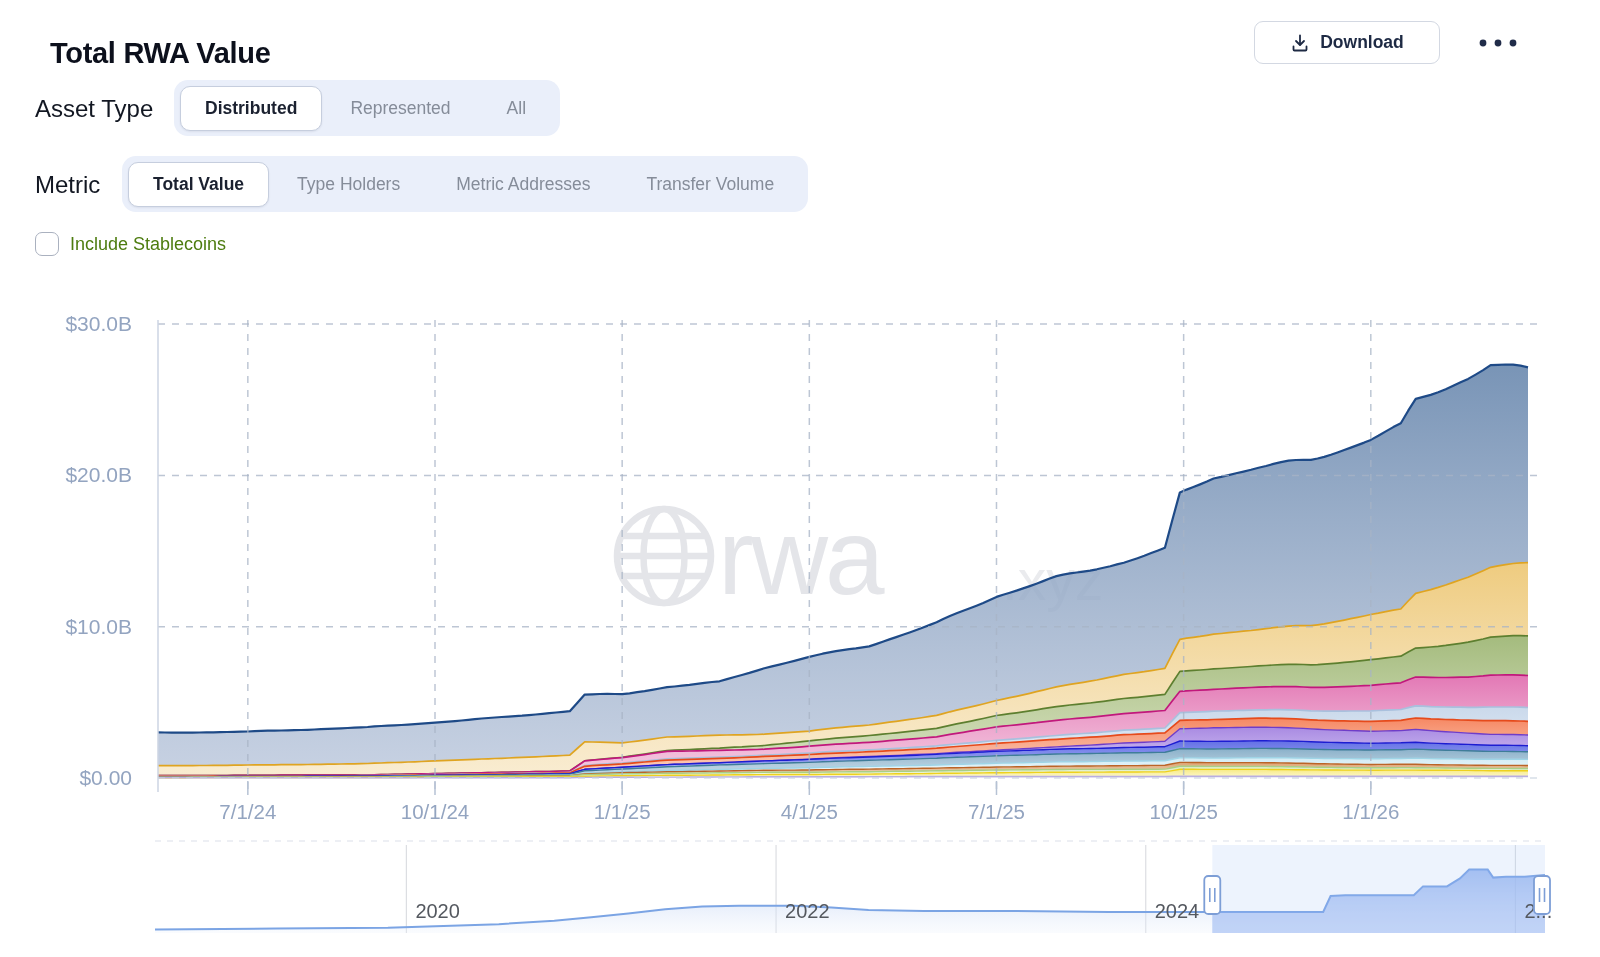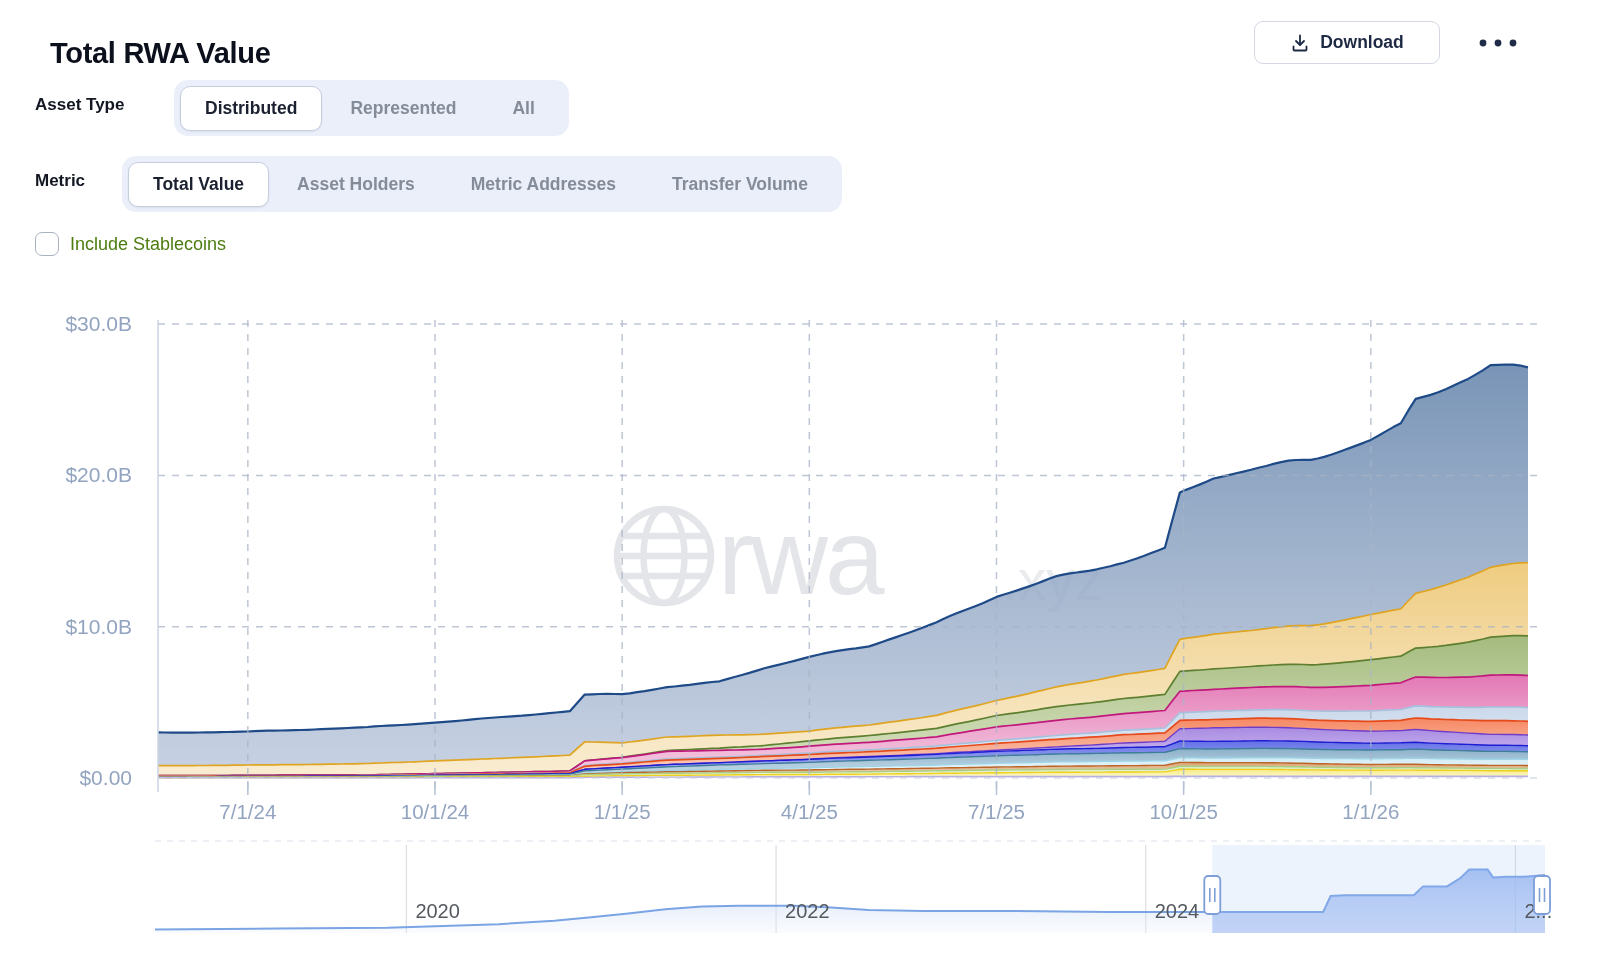--- a/index.html
+++ b/index.html
@@ -6,27 +6,27 @@
   .page{position:relative;width:1600px;height:957px;background:#fff;overflow:hidden;
         font-family:"Liberation Sans",sans-serif;color:#10131f;}
   .page-title{position:absolute;left:35px;top:22px;font-size:29px;font-weight:700;
         letter-spacing:-.3px;color:#0c101c;margin:15px;}
   .download-btn{position:absolute;left:1254px;top:21px;width:186px;height:43px;
         box-sizing:border-box;background:#fff;border:1px solid #d3d8e2;border-radius:9px;
         display:flex;align-items:center;justify-content:center;gap:10px;cursor:pointer;
         font-size:17.5px;font-weight:600;color:#1e2a44;}
   .dots-btn{position:absolute;left:1474px;top:29px;width:48px;height:28px;display:flex;
         align-items:center;justify-content:center;cursor:pointer;}
-  .row-label{position:absolute;font-size:17px;font-weight:700;color:#121722;}
+  .row-label{position:absolute;font-size:24px;font-weight:400;color:#121722;}
   .seg-group{position:absolute;display:flex;align-items:center;background:#eaeffa;
         border-radius:14px;height:56px;padding:9px 6px;box-sizing:border-box;}
   .seg-selected{background:#fff;border:1px solid #c6cede;border-radius:10px;height:43px;
         display:flex;align-items:center;padding:0 24px;font-size:17.5px;font-weight:600;
         color:#1b2130;box-shadow:0 1px 2px rgba(25,35,60,.08);cursor:pointer;}
-  .seg-option{padding:0 28px;font-size:17.5px;color:#858c99;font-weight:700;cursor:pointer;}
+  .seg-option{padding:0 28px;font-size:17.5px;color:#858c99;font-weight:400;cursor:pointer;}
   .checkbox{position:absolute;left:35px;top:232px;width:24px;height:24px;box-sizing:border-box;
         border:1.5px solid #aab1bf;border-radius:7px;background:#fff;cursor:pointer;}
   .cb-label{position:absolute;left:70px;top:234px;font-size:18px;font-weight:500;color:#4d7c0f;}
   .cb-desc{position:absolute;left:35px;top:262px;font-size:17.5px;color:#394f6e;}
   svg text{font-family:"Liberation Sans",sans-serif;}
 </style>
 </head>
 <body>
 
 <div class="page">
@@ -57,21 +57,21 @@
   <div class="row-label" style="left:35px;top:95px;">Asset Type</div>
   <div class="seg-group" style="left:174px;top:80px;">
     <div class="seg-selected">Distributed</div>
     <div class="seg-option">Represented</div>
     <div class="seg-option">All</div>
   </div>
 
   <div class="row-label" style="left:35px;top:171px;">Metric</div>
   <div class="seg-group" style="left:122px;top:156px;justify-content:flex-end;">
     <div class="seg-selected">Total Value</div>
-    <div class="seg-option">Asset Holders</div>
+    <div class="seg-option">Type Holders</div>
     <div class="seg-option">Metric Addresses</div>
     <div class="seg-option">Transfer Volume</div>
   </div>
 
   <div class="checkbox"></div>
   <div class="cb-label">Include Stablecoins</div>
 
   <svg id="chart-svg" width="1600" height="957" viewBox="0 0 1600 957" style="position:absolute;left:0;top:0;">
       <defs>
         <linearGradient id="grad0" x1="0" y1="0" x2="0" y2="1">

